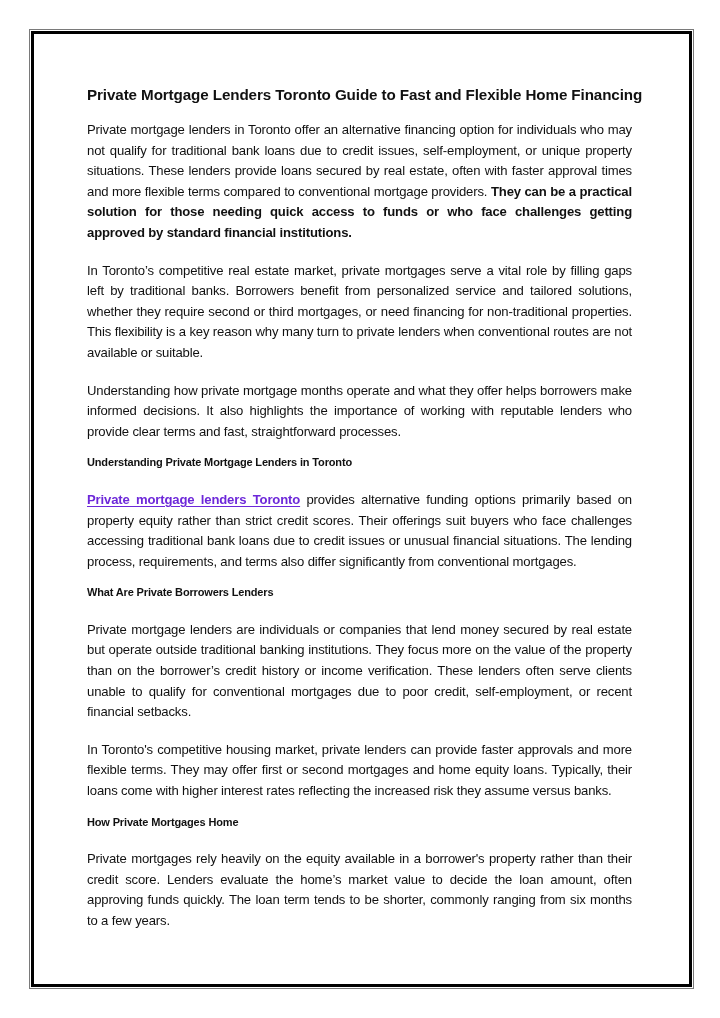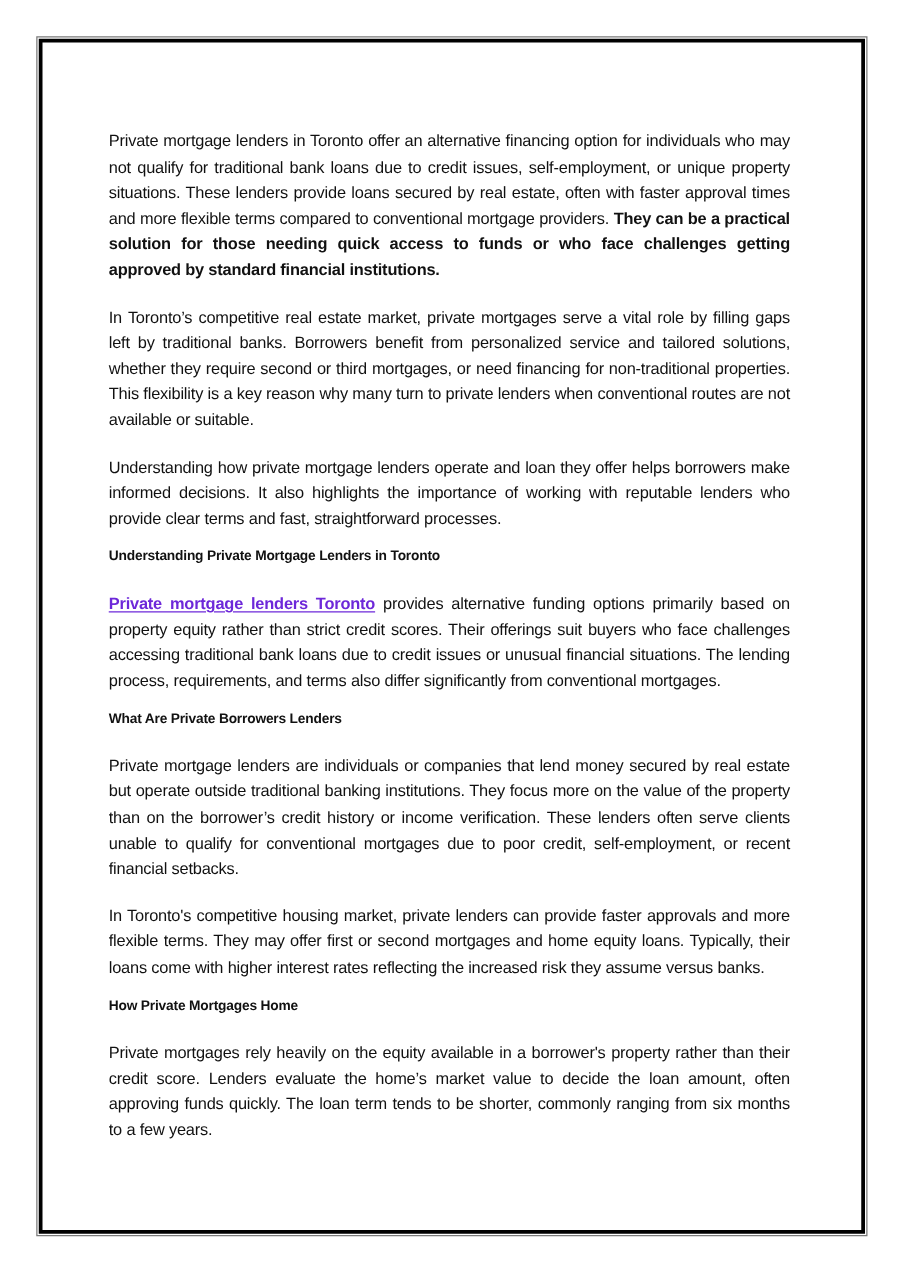--- a/index.html
+++ b/index.html
@@ -69,26 +69,27 @@
     }
   </style>
 </head>
 <body>
 
 <div class="page-frame">
   <div class="page-frame-inner"></div>
 </div>
 
 <div class="content">
+  <h1 class="doc-title">Private Mortgage Lenders Toronto Guide to Fast and Flexible Home Financing</h1>
 
   <p><span>Private mortgage lenders in Toronto offer an alternative financing option for individuals who may not qualify for traditional bank loans due to credit issues, self-employment, or unique property situations. These lenders provide loans secured by real estate, often with faster approval times and more flexible terms compared to conventional mortgage providers. </span><span class="bold">They can be a practical solution for those needing quick access to funds or who face challenges getting approved by standard financial institutions.</span></p>
 
   <p>In Toronto’s competitive real estate market, private mortgages serve a vital role by filling gaps left by traditional banks. Borrowers benefit from personalized service and tailored solutions, whether they require second or third mortgages, or need financing for non-traditional properties. This flexibility is a key reason why many turn to private lenders when conventional routes are not available or suitable.</p>
 
-  <p>Understanding how private mortgage lenders operate and loan they offer helps borrowers make informed decisions. It also highlights the importance of working with reputable lenders who provide clear terms and fast, straightforward processes.</p>
+  <p>Understanding how private mortgage months operate and what they offer helps borrowers make informed decisions. It also highlights the importance of working with reputable lenders who provide clear terms and fast, straightforward processes.</p>
 
   <div class="section-heading">Understanding Private Mortgage Lenders in Toronto</div>
 
   <p><a class="link">Private mortgage lenders Toronto</a><span> provides alternative funding options primarily based on property equity rather than strict credit scores. Their offerings suit buyers who face challenges accessing traditional bank loans due to credit issues or unusual financial situations. The lending process, requirements, and terms also differ significantly from conventional mortgages.</span></p>
 
   <div class="section-heading">What Are Private Borrowers Lenders</div>
 
   <p>Private mortgage lenders are individuals or companies that lend money secured by real estate but operate outside traditional banking institutions. They focus more on the value of the property than on the borrower’s credit history or income verification. These lenders often serve clients unable to qualify for conventional mortgages due to poor credit, self-employment, or recent financial setbacks.</p>
 
   <p>In Toronto's competitive housing market, private lenders can provide faster approvals and more flexible terms. They may offer first or second mortgages and home equity loans. Typically, their loans come with higher interest rates reflecting the increased risk they assume versus banks.</p>

